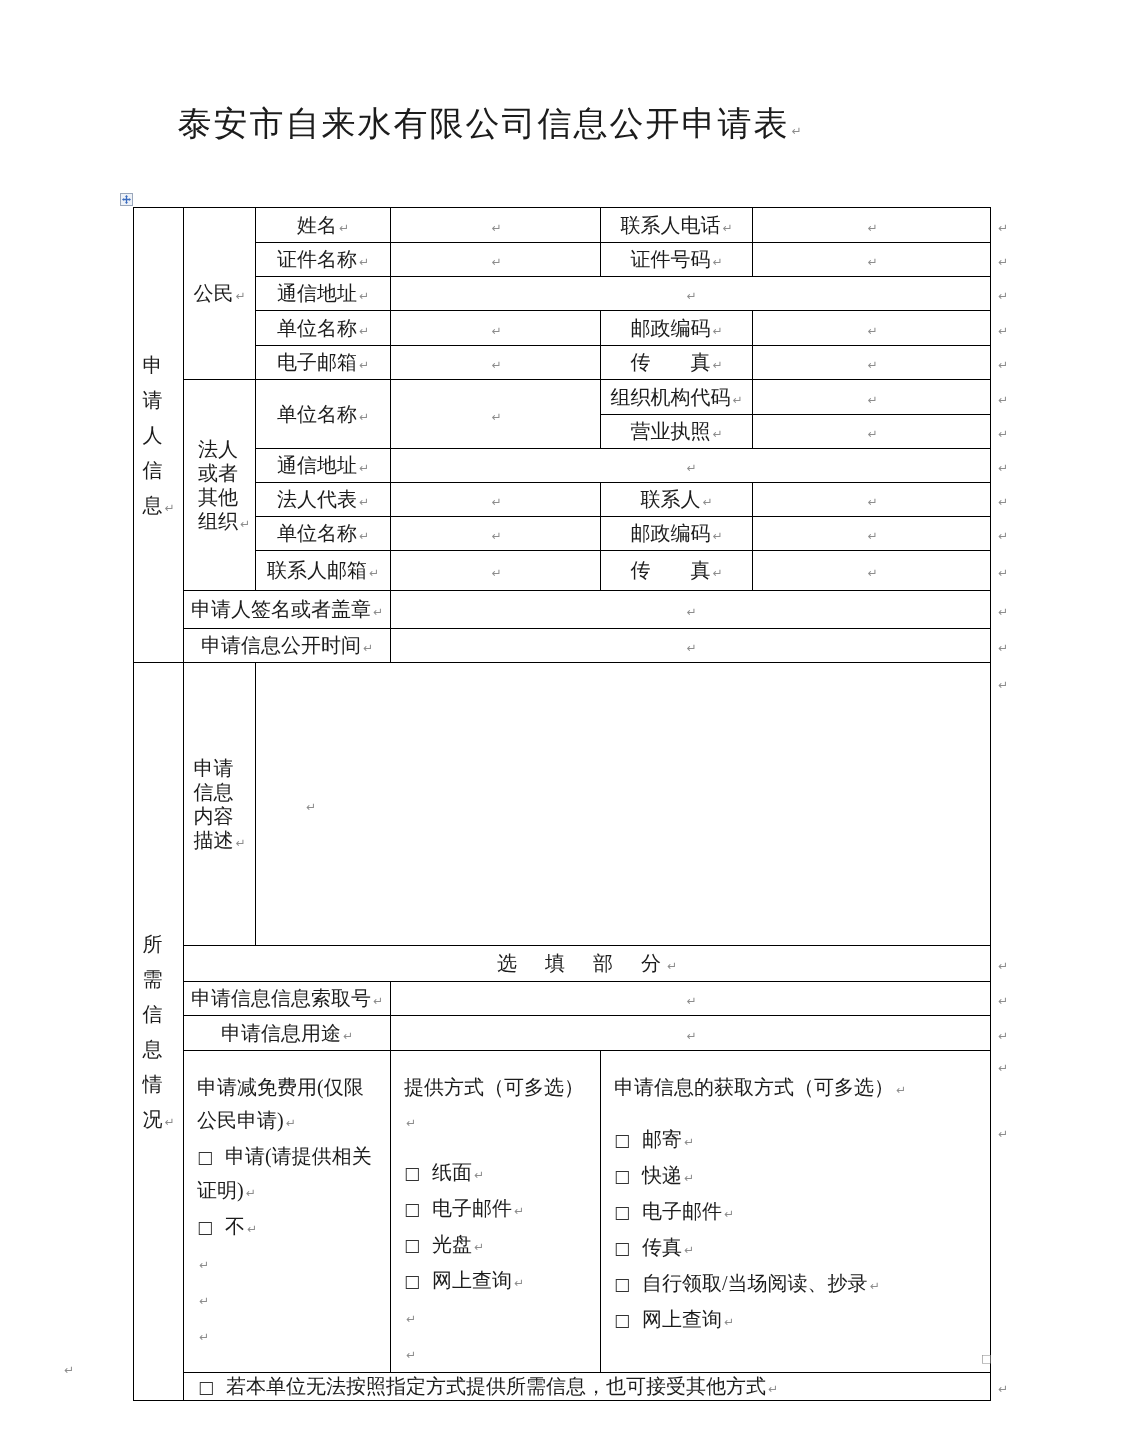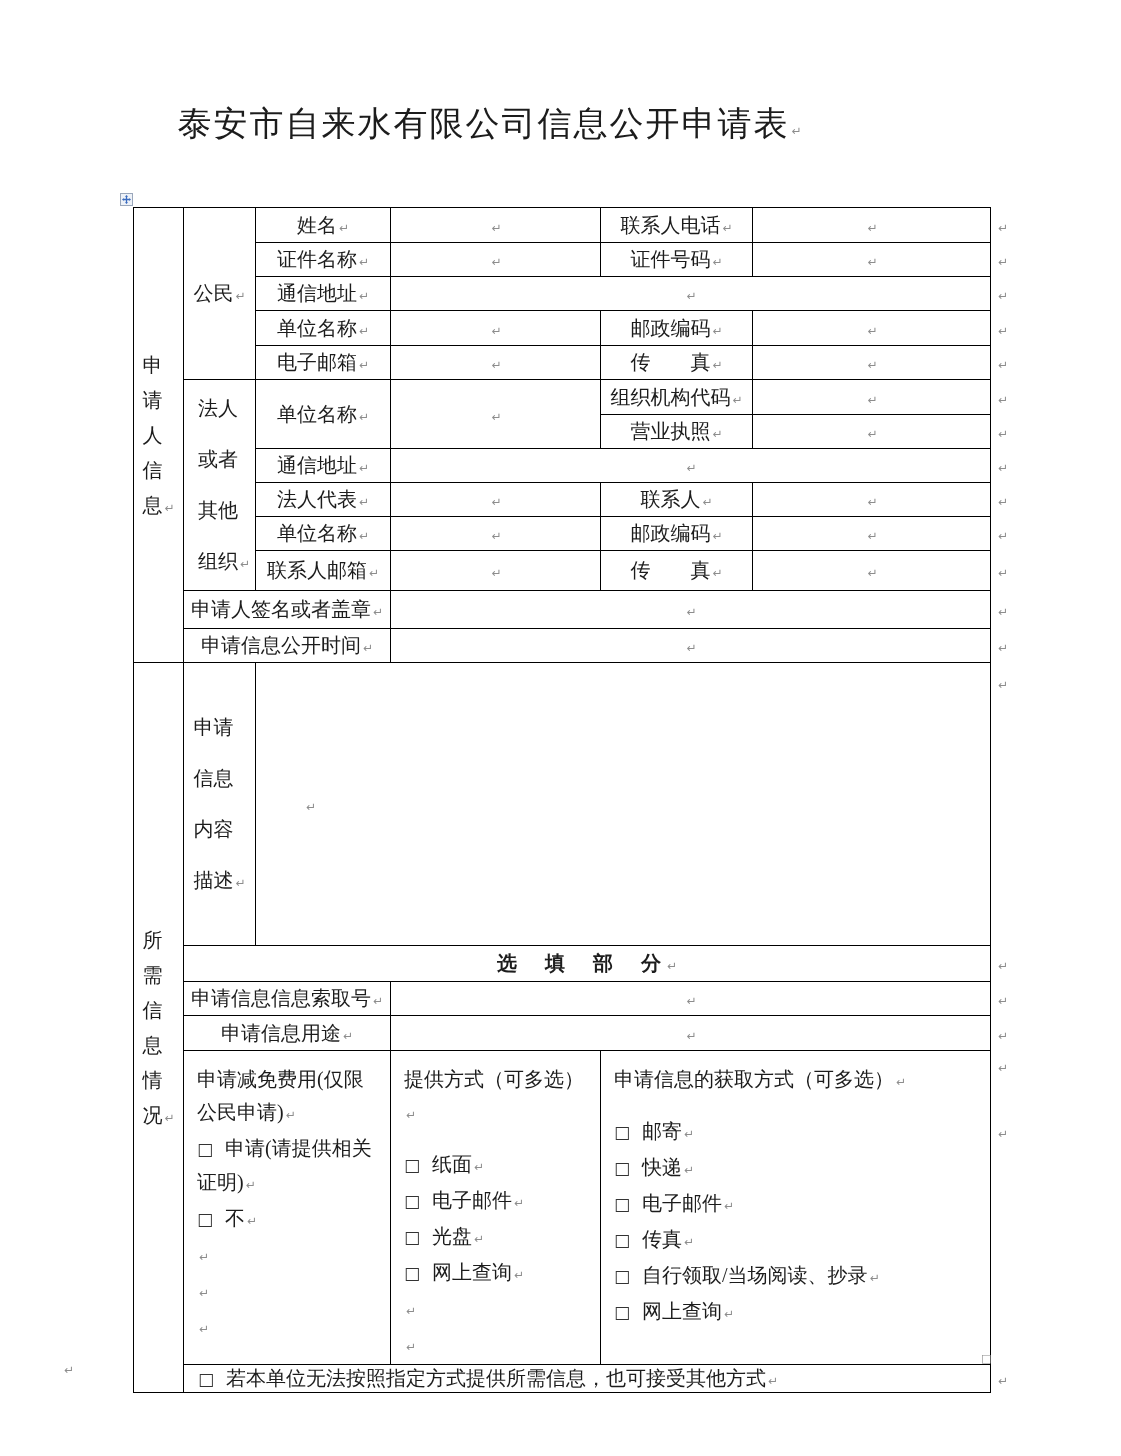--- a/index.html
+++ b/index.html
@@ -11,27 +11,27 @@
 
   table.form{position:absolute;left:133px;top:207px;border-collapse:collapse;table-layout:fixed}
   td{padding:0;font-size:20px;vertical-align:middle;overflow:hidden}
   td.b{border:1px solid #000}
   .c{text-align:center}
 
   .pc{font-family:"DejaVu Sans",sans-serif;color:#8d8d8d;font-size:12px;padding-left:2px}
   .cbx{font-family:"DejaVu Sans",sans-serif;font-size:17px;color:#333;margin-right:12px}
 
   .vlabel{white-space:pre-line;line-height:35px;display:inline-block}
-  .vlabel4{white-space:pre-line;line-height:51px;display:inline-block;text-align:center}
+  .vlabel4{white-space:pre-line;line-height:24px;display:inline-block;text-align:center}
   td.leftpad{text-align:left;padding-left:14px}
 
-  .bold{font-weight:bold}
+  .bold{font-weight:normal}
   .sp4{letter-spacing:4px}
 
-  td.chk{vertical-align:top;padding:12px 8px 0 13px;text-align:left}
+  td.chk{vertical-align:top;padding:20px 8px 0 13px;text-align:left}
   .hd{line-height:33px}
   .hd.gap{margin-bottom:16px}
   .opt{line-height:33px;white-space:normal}
 
   td.mcol{border:none;vertical-align:middle;padding-left:5px}
   td.mcol.top{vertical-align:top;padding-top:8px}
   td.mcol.rel{position:relative}
   .abs-pc{position:absolute;left:5px}
 
   .move-handle{position:absolute;left:120px;top:193px;width:13px;height:13px;

